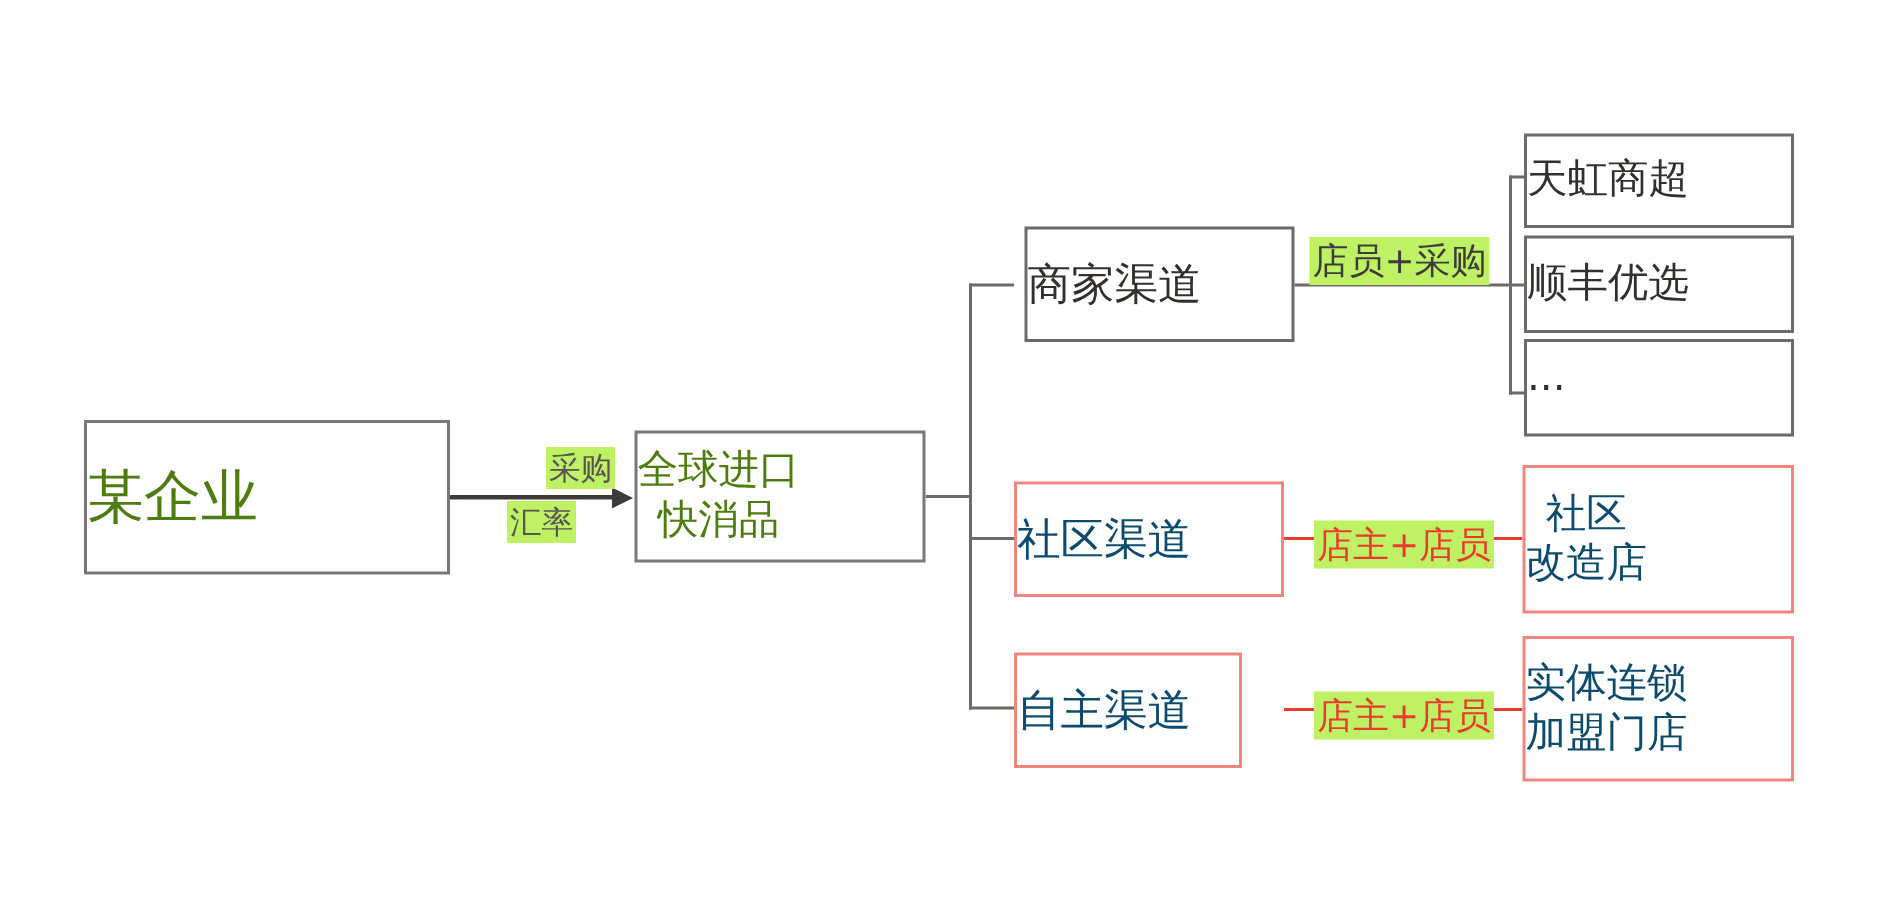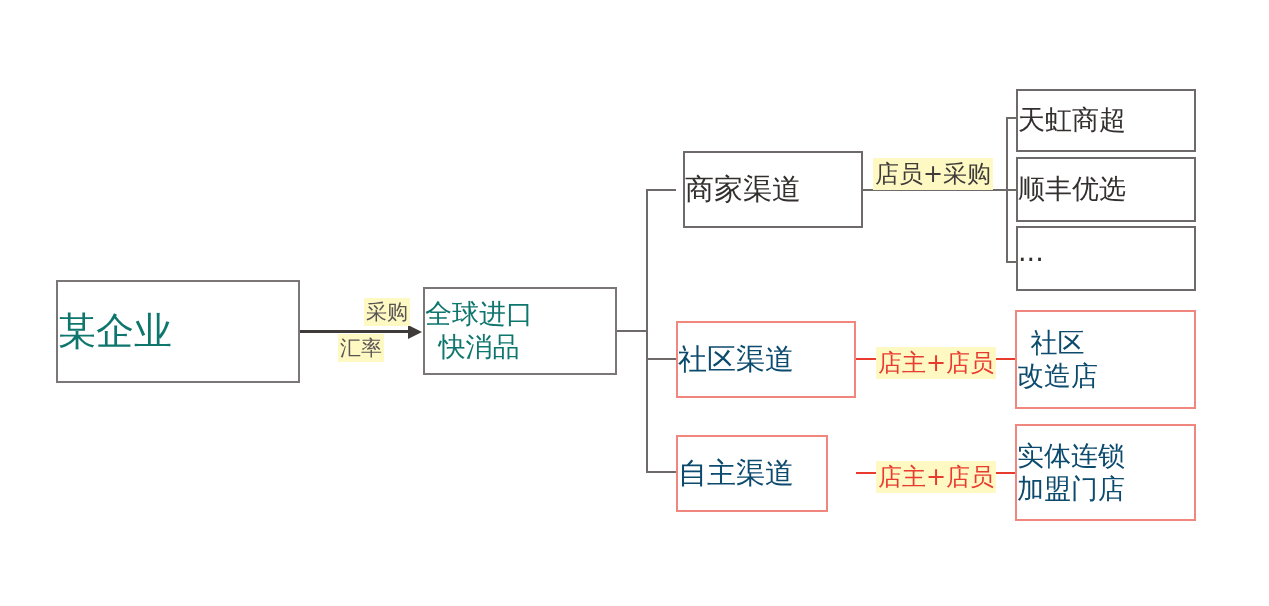--- a/index.html
+++ b/index.html
@@ -21,41 +21,41 @@
     background: #ffffff;
     display: flex;
     align-items: center;
     justify-content: flex-start;
     text-align: center;
   }
   .box .box-label {
     white-space: pre-line;
     line-height: 1.22;
   }
-  .box.gray  { border: 2px solid #7c7777; color: #0f766e; }
+  .box.gray  { border: 2px solid #7c7777; color: #4d7c0f; }
   .box.dark  { border: 2px solid #6e6a69; color: #332f2e; }
   .box.red   { border: 2px solid #f0867d; color: #0c4a6e; }
 
   .hline, .vline { position: absolute; }
   .hline.gray, .vline.gray { background: #6e6a69; }
   .hline.darkline { background: #3f3b3a; }
   .hline.redline, .vline.redline { background: #e83a2f; }
 
   .arrowhead {
     position: absolute;
     width: 0; height: 0;
     border-top: 7px solid transparent;
     border-bottom: 7px solid transparent;
     border-left: 14px solid #3f3b3a;
   }
   .edge-label {
     position: absolute;
     transform: translateX(-50%);
     white-space: nowrap;
-    background: #fef9c3;
+    background: #bef264;
     padding: 0 2px;
   }
   .edge-label.graytext { color: #595454; font-size: 21px; }
   .edge-label.darktext { color: #3f3b3a; font-size: 24px; }
   .edge-label.redtext  { color: #e83a2f; font-size: 24px; margin-top: 17px; }
 
   .fs38 { font-size: 38px; }
   .fs29 { font-size: 29px; }
   .fs27 { font-size: 27px; }
 </style>

